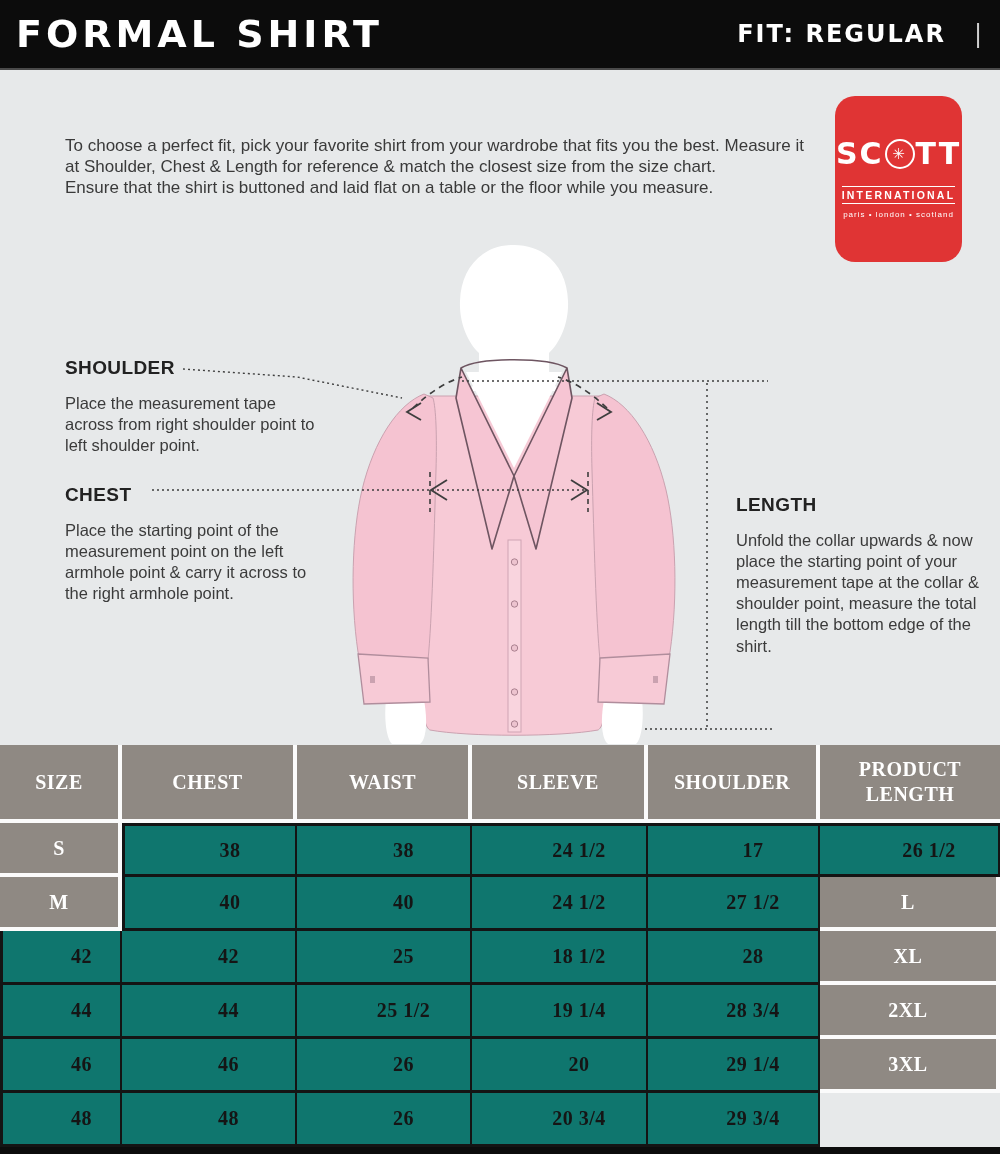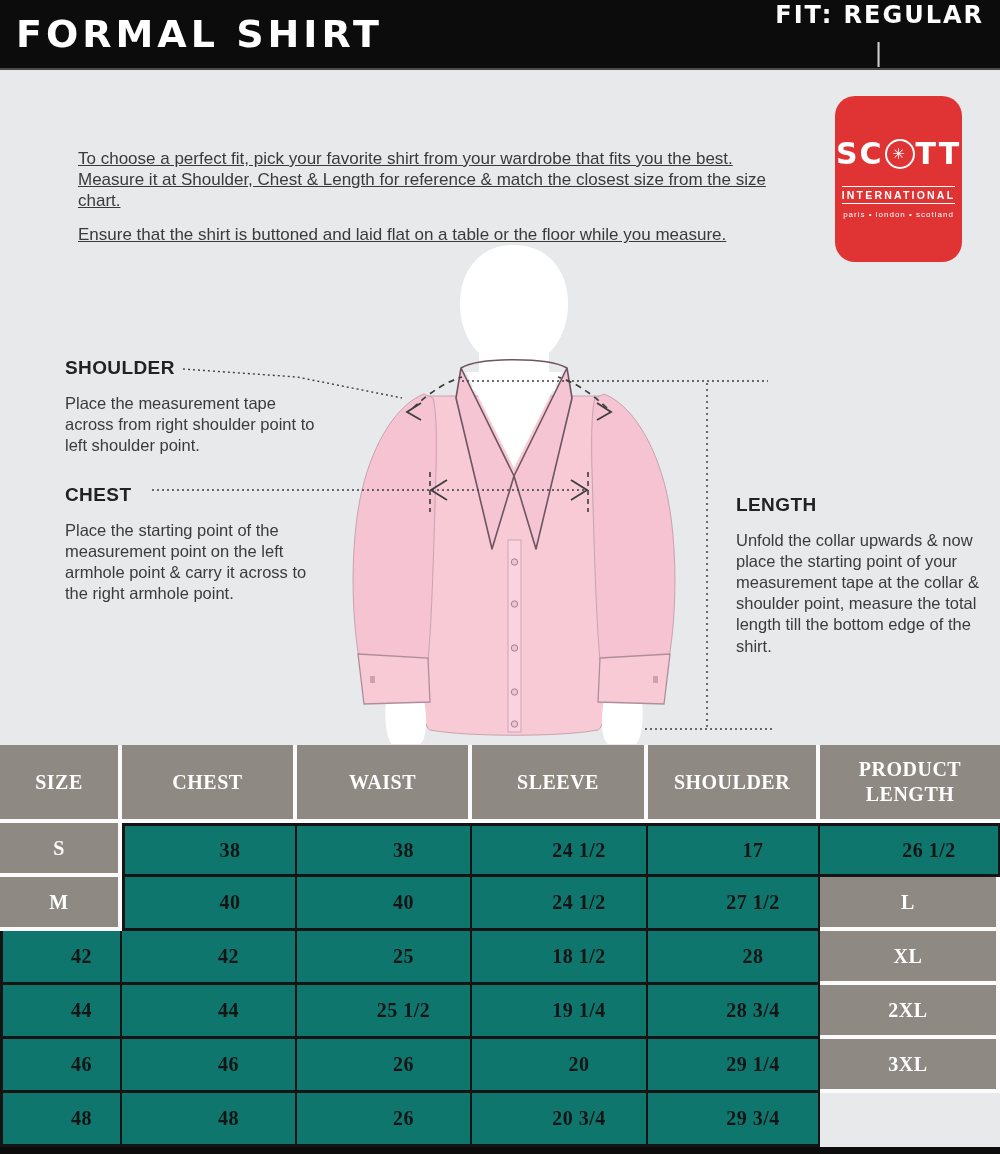--- a/index.html
+++ b/index.html
@@ -4,27 +4,27 @@
 <style>
   html,body{margin:0;padding:0;}
   body{background:#0d0d0d;font-family:"Liberation Sans",sans-serif;}
   .page{position:relative;width:1000px;height:1154px;background:#e7e9ea;overflow:hidden;margin:0 auto;}
 
   
   .topbar{position:absolute;left:0;top:0;width:1000px;height:70px;background:#0c0c0c;
           border-bottom:2px solid #4a4a4a;display:flex;align-items:center;justify-content:space-between;
           box-sizing:border-box;padding:0 16px;text-align:center;}
   .topbar .title{color:#fff;font-size:38px;font-weight:800;letter-spacing:4px;font-family:"DejaVu Sans",sans-serif;}
-  .topbar .fitinfo{color:#fff;font-size:24px;font-weight:700;letter-spacing:2px;display:flex;gap:10px;align-items:center;
-          font-family:"DejaVu Sans",sans-serif;flex-direction:column;}
+  .topbar .fitinfo{color:#fff;font-size:24px;font-weight:700;letter-spacing:2px;display:flex;gap:28px;align-items:center;
+          font-family:"DejaVu Sans",sans-serif;}
   .topbar .sep{font-weight:400;color:#cfcfcf;}
 
   
   .intro{position:absolute;left:65px;top:135px;width:748px;color:#3a3a3a;font-size:17px;line-height:1.24;}
-  .intro p{margin:13px;text-decoration:underline;}
+  .intro p{margin:0;}
 
   
   .logo{position:absolute;left:835px;top:96px;width:127px;height:166px;background:#e03434;border-radius:20px;
         display:flex;flex-direction:column;align-items:center;justify-content:center;color:#fff;}
   .logo-brand{font-size:30px;font-weight:700;letter-spacing:2px;line-height:1;display:flex;align-items:center;
         font-family:"DejaVu Sans",sans-serif;}
   .logo-o{display:inline-flex;align-items:center;justify-content:center;width:26px;height:26px;border:2px solid #fff;
         border-radius:50%;margin:0 1px;font-size:15px;line-height:1;}
   .logo-sub{margin-top:17px;font-size:10.5px;font-weight:700;letter-spacing:2.2px;border-top:1px solid #fff;
         border-bottom:1px solid #fff;padding:2px 0;}

